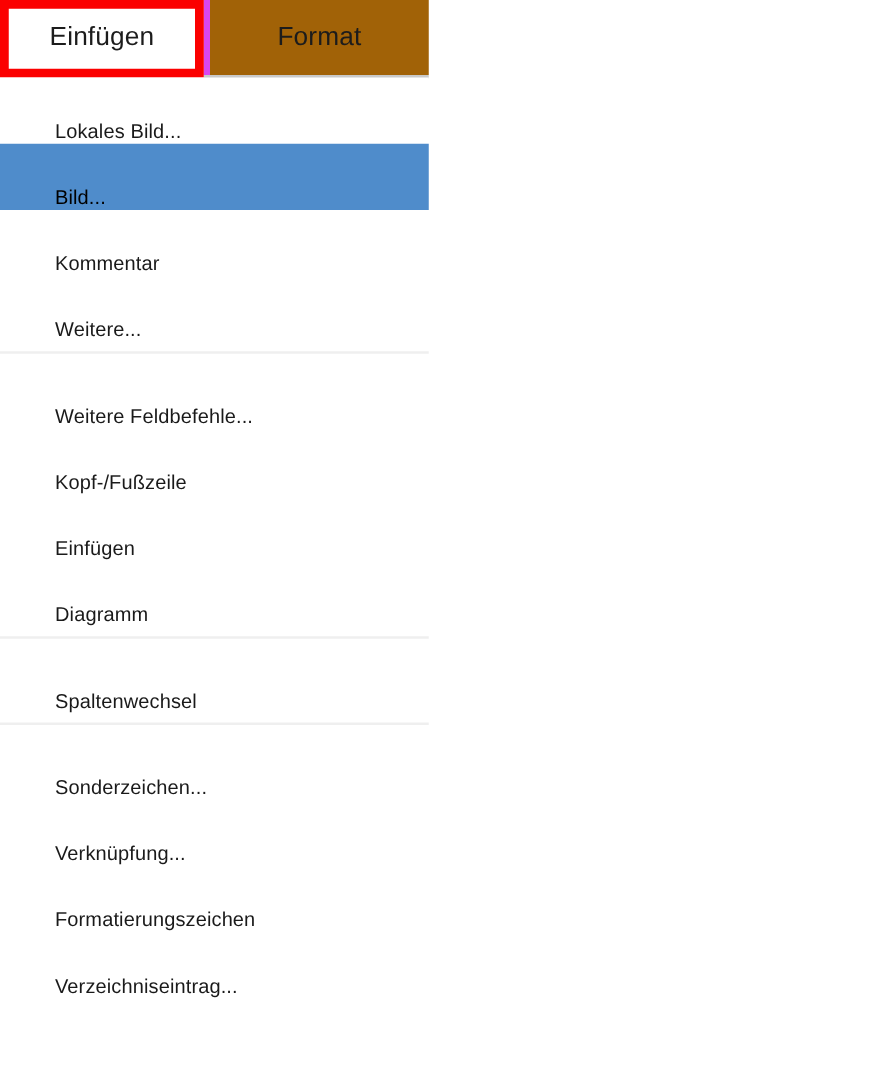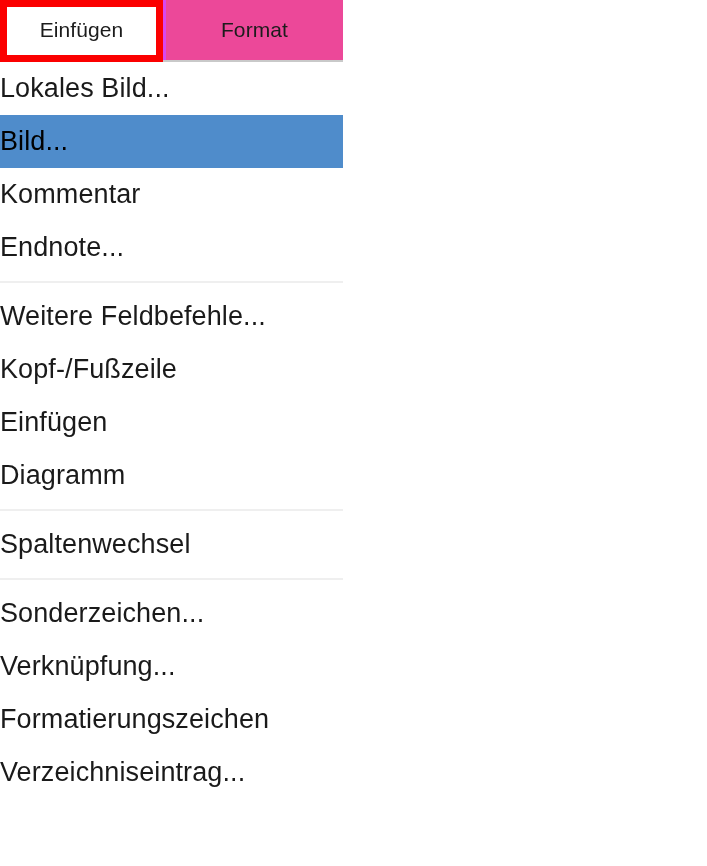--- a/index.html
+++ b/index.html
@@ -40,22 +40,22 @@
     user-select: none;
   }
   .tab.active {
     left: 0;
     width: 163px;
     background: #ffffff;
   }
   .tab.inactive {
     left: 163px;
     width: 180px;
-    background: #ec4899;
-    border-left: 3px solid #d946ef;
+    background: #a16207;
+    border-left: 5px solid #d946ef;
   }
   #tabstrip-underline {
     position: absolute;
     left: 163px;
     top: 60px;
     width: 180px;
     height: 3px;
     background: #c9c9c9;
   }
 
@@ -76,23 +76,24 @@
     position: absolute;
     left: 0;
     top: 62px;
     width: 343px;
     background: #ffffff;
   }
   .menu-item {
     position: relative;
     height: 53px;
     display: flex;
-    align-items: center;
+    align-items: flex-end;
+    padding-left: 44px;
     box-sizing: border-box;
-    font-size: 27px;
+    font-size: 16px;
     color: #1a1a1a;
     letter-spacing: 0.1px;
     white-space: nowrap;
     user-select: none;
   }
   .menu-item.selected {
     background: #4f8ccb;
     color: #000000;
   }
   .menu-separator {
@@ -122,21 +123,21 @@
     <div class="menu-item">
       <span>Lokales Bild...</span>
     </div>
     <div class="menu-item selected">
       <span>Bild...</span>
     </div>
     <div class="menu-item">
       <span>Kommentar</span>
     </div>
     <div class="menu-item">
-      <span>Endnote...</span>
+      <span>Weitere...</span>
     </div>
   </div>
 
   <div class="menu-separator"></div>
 
   <div>
     <div class="menu-item">
       <span>Weitere Feldbefehle...</span>
     </div>
     <div class="menu-item">

